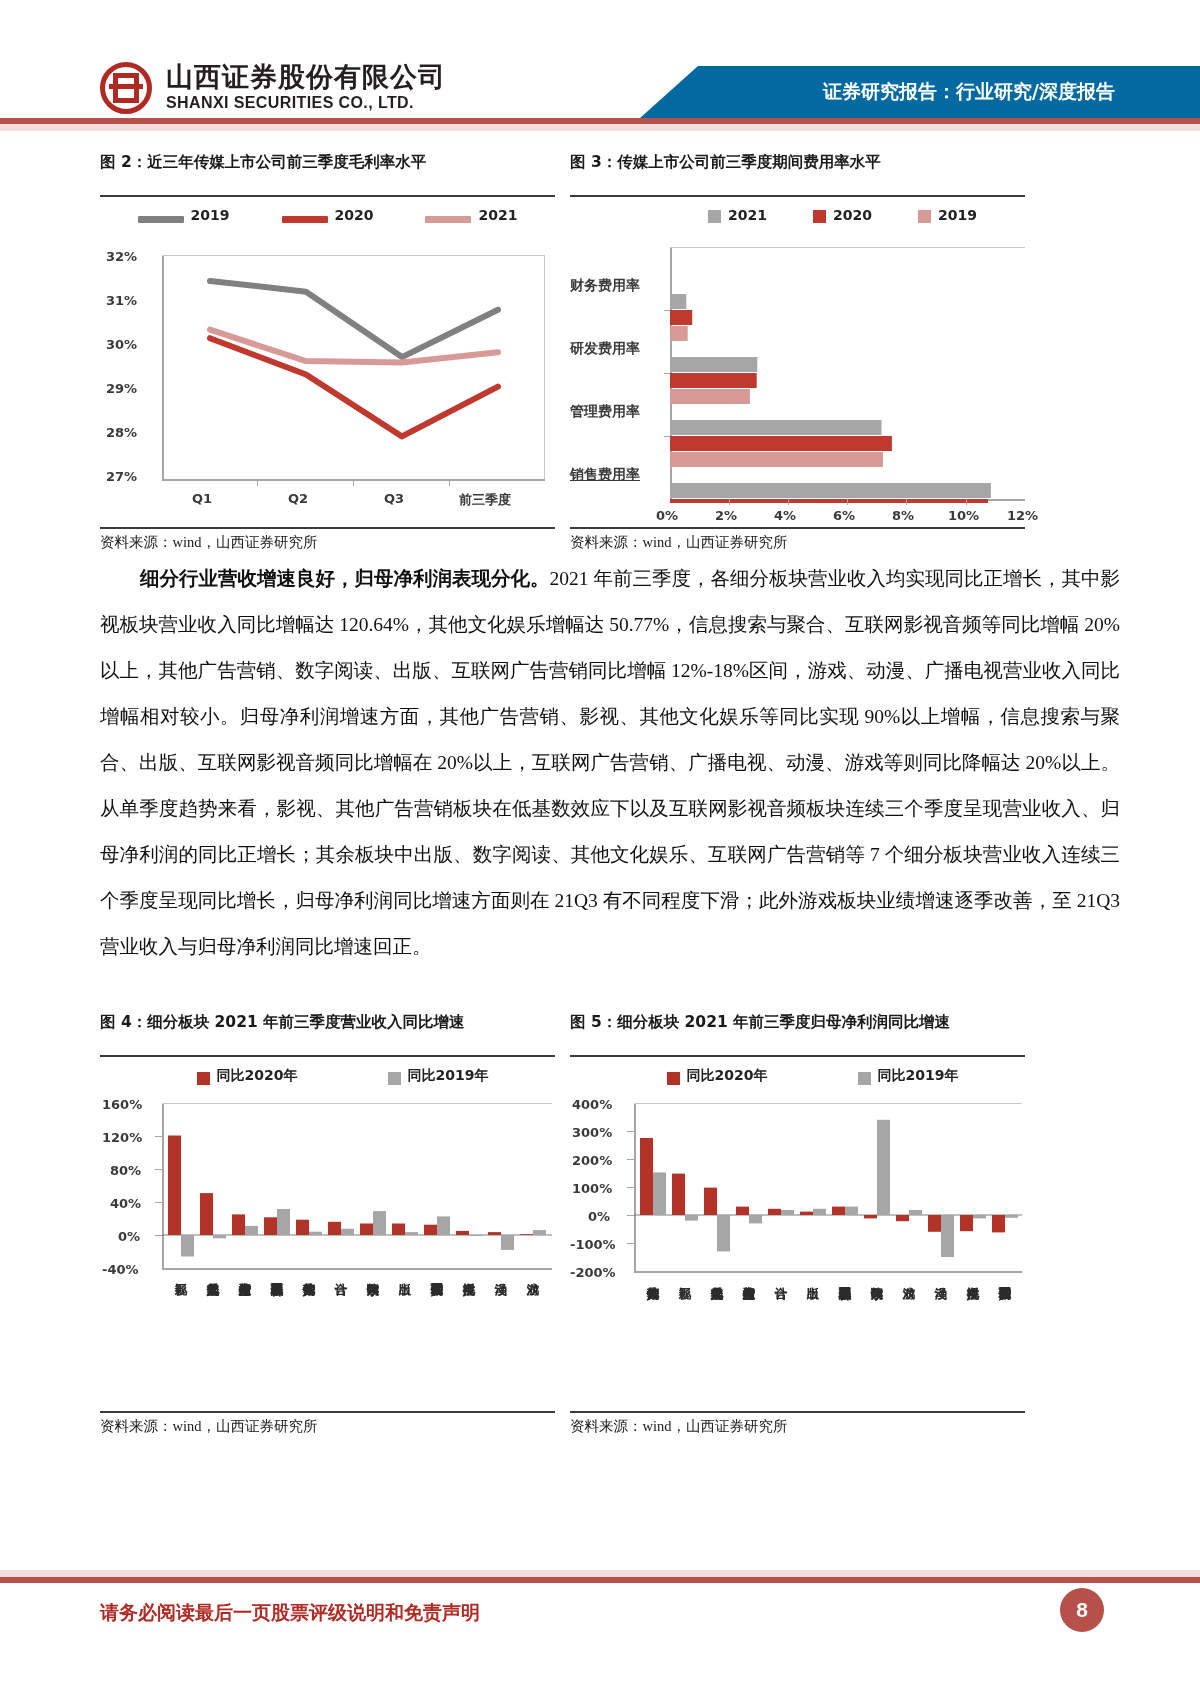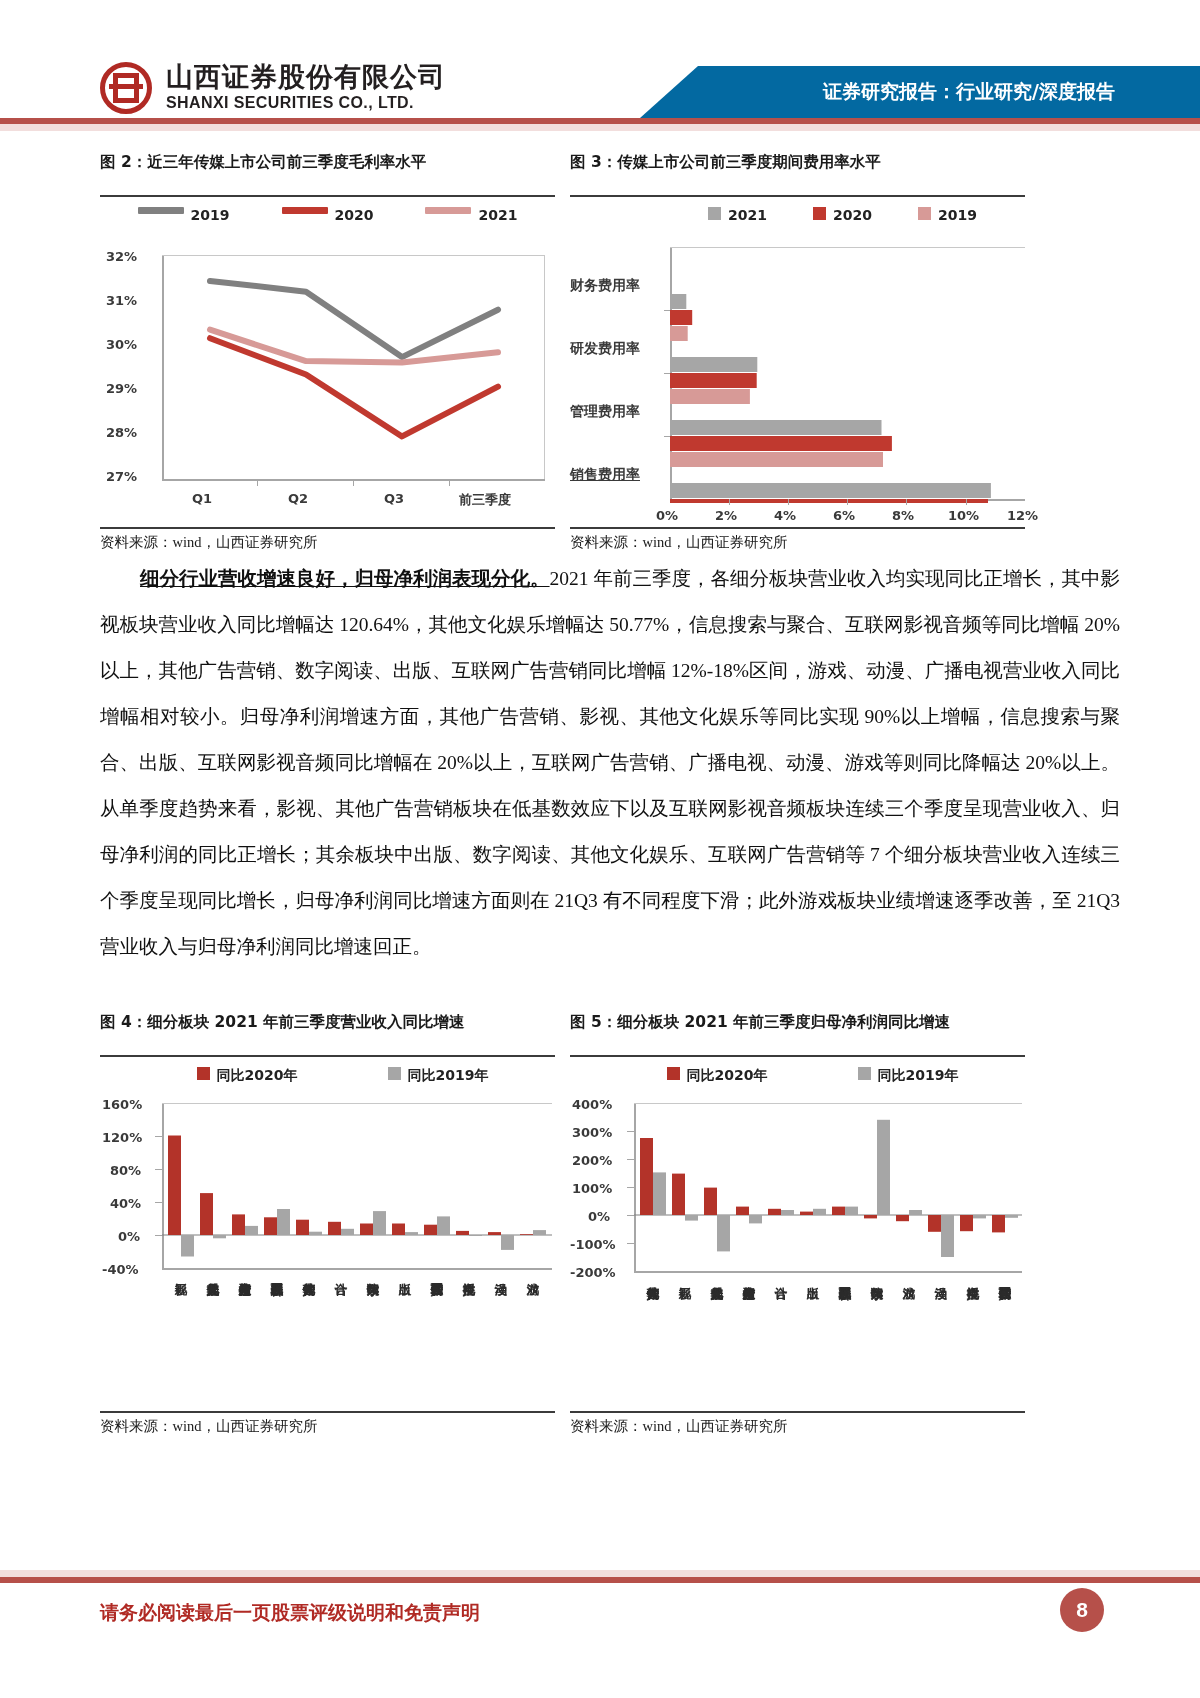--- a/index.html
+++ b/index.html
@@ -57,21 +57,21 @@
   .fig-rule { height:2px; background:#3b3b3b; width:100%; }
   .fig-body { position:relative; width:100%; }
   .fig-src {
     font-family:"Liberation Serif", serif; font-size:14.5px; color:#1a1a1a;
     padding-top:4px;
   }
   .fig-src-rule { height:1.5px; background:#3b3b3b; width:100%; }
 
   
   .legend { display:flex; justify-content:center; align-items:center; gap:52px; }
-  .legend-item { display:flex; align-items:flex-start; gap:7px; }
+  .legend-item { display:flex; align-items:flex-end; gap:7px; }
   .legend-line { width:46px; height:7px; border-radius:1px; }
   .legend-sq { width:13px; height:13px; }
   .legend-label { font-family:"DejaVu Sans", sans-serif; font-size:14px; font-weight:bold; color:#222; }
   .ytick, .xtick {
     position:absolute; font-family:"DejaVu Sans", sans-serif;
     font-size:13px; font-weight:bold; color:#3a3a3a; white-space:nowrap;
   }
   .axis-line { position:absolute; background:#a6a6a6; }
   .plot { position:absolute; }
 
@@ -82,21 +82,21 @@
     color:#2b2b2b; white-space:nowrap; letter-spacing:0px;
   }
 
   
   .bodytext {
     position:absolute; left:100px; top:556px; width:1020px;
     font-family:"Liberation Serif", serif;
     font-size:19.5px; color:#101010; line-height:46px;
     text-align:justify; text-justify:inter-ideograph;
   }
-  .bodytext b { font-family:"DejaVu Sans", sans-serif; font-weight:bold;text-decoration:underline; }
+  .bodytext b { font-family:"DejaVu Sans", sans-serif; font-weight:bold; }
 
   
   .foot-rule-light { position:absolute; left:0; top:1570px; width:1200px; height:7px; background:#f2dedd; }
   .foot-rule-dark { position:absolute; left:0; top:1577px; width:1200px; height:6px; background:#b6504a; }
   .foot-note {
     position:absolute; left:100px; top:1600px;
     font-family:"DejaVu Sans", sans-serif; font-size:19px; font-weight:bold; color:#b02a24;
   }
   .foot-page {
     position:absolute; right:96px; top:1588px; width:44px; height:44px;

